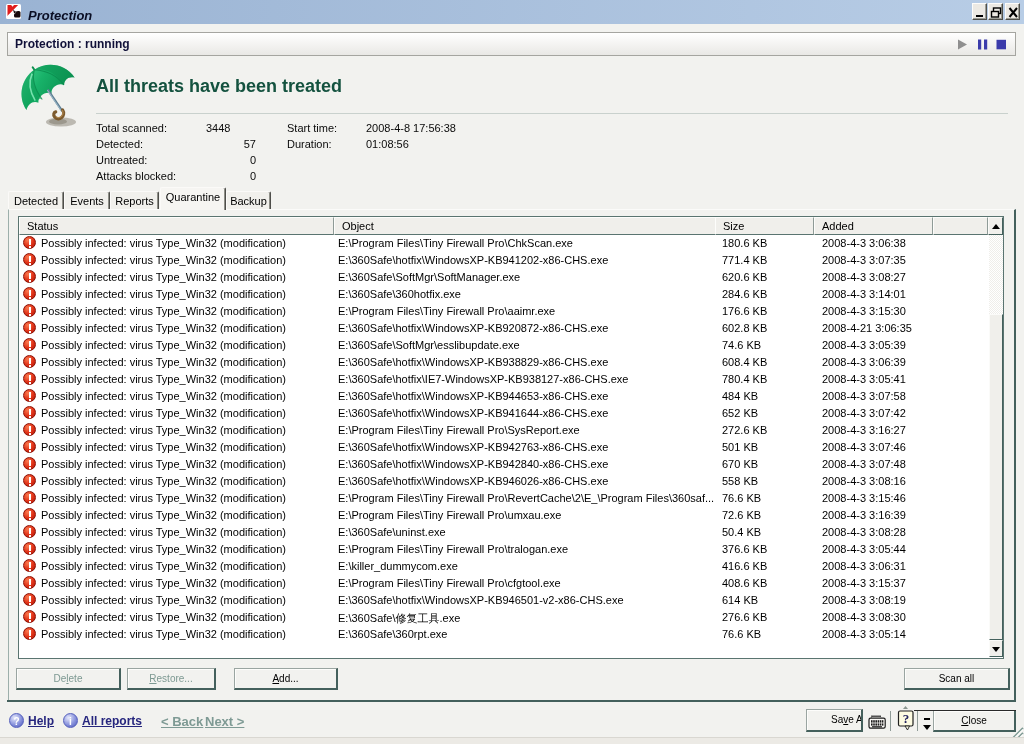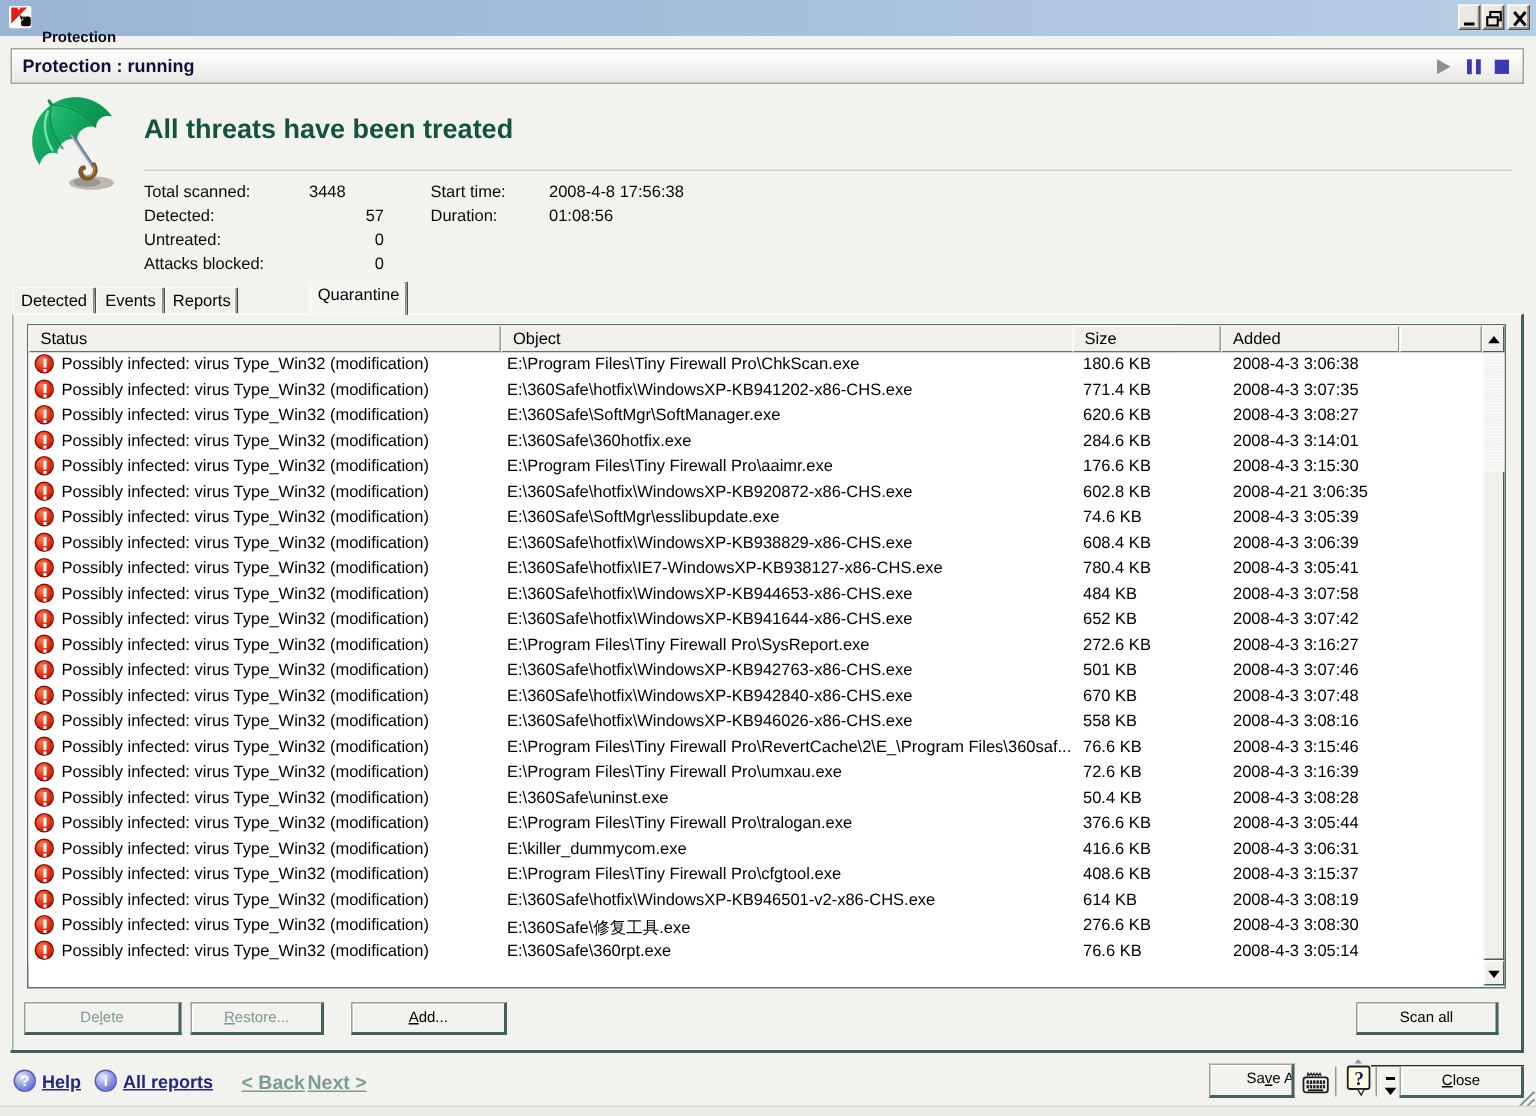--- a/index.html
+++ b/index.html
@@ -3,21 +3,21 @@
 <style>
 * { margin:0; padding:0; box-sizing:border-box; }
 html,body { width:1024px; height:744px; overflow:hidden; }
 body { font-family:"Liberation Sans", sans-serif; background:#f2f2ef; position:relative; font-size:11px; color:#000; }
 .abs { position:absolute; }
 
 
 #titlebar { position:absolute; left:0; top:0; width:1024px; height:24px;
   background:linear-gradient(to right,#9ab3d3,#b8cde6); }
 #ticon { position:absolute; left:6px; top:4px; width:15px; height:15px; }
-#ttext { position:absolute; left:28px; top:20px; font-size:10px; font-weight:bold; color:#0a0e24; }
+#ttext { position:absolute; left:28px; top:8px; font-size:13px; font-weight:bold; color:#0a0e24;font-style:italic; }
 .wbtn { position:absolute; top:3px; width:15px; height:17px; background:#ece9e3;
   border:1px solid #fdfcfa; border-right-color:#50504b; border-bottom-color:#50504b;
   box-shadow:inset -1px -1px 0 #9c9c94; color:#000; text-align:center; }
 .wbtn svg{ position:absolute; left:1px; top:1px; }
 
 
 #statusbar { position:absolute; left:7px; top:32px; width:1009px; height:24px;
   background:linear-gradient(#ffffff,#e9e8e5); border:1px solid #a5a5a0; }
 #statusbar .lbl { position:absolute; left:7px; top:4px; font-size:12px; font-weight:bold; color:#101038; }
 
@@ -159,21 +159,21 @@
 <div class="stat" style="left:206px;top:154px;width:50px;text-align:right">0</div>
 <div class="stat" style="left:206px;top:170px;width:50px;text-align:right">0</div>
 <div class="stat" style="left:287px;top:122px">Start time:</div>
 <div class="stat" style="left:287px;top:138px">Duration:</div>
 <div class="stat" style="left:366px;top:122px">2008-4-8 17:56:38</div>
 <div class="stat" style="left:366px;top:138px">01:08:56</div>
 
 <div class="tab" style="left:8px;width:56px;">Detected</div>
 <div class="tab" style="left:64px;width:46px;">Events</div>
 <div class="tab" style="left:110px;width:49px;">Reports</div>
-<div class="tab" id="tabactive" style="left:160px;width:66px;margin-left:46px;">Quarantine</div>
+<div class="tab" id="tabactive" style="left:160px;width:66px;">Quarantine</div>
 <div class="tab" style="left:226px;width:45px;">Backup</div>
 
 <div id="panel"></div>
 <div id="tbl"></div>
 
 <div class="hc" style="left:19px;width:315px;">Status</div>
 <div class="hc" style="left:334px;width:451px;">Object</div>
 <div class="hc" style="left:715px;width:99px;">Size</div>
 <div class="hc" style="left:814px;width:119px;">Added</div>
 <div class="hc" style="left:933px;width:55px;"></div>
@@ -402,21 +402,21 @@
 <div id="sb-track"></div>
 <div id="sb-thumb"></div>
 <div id="sb-down" class="sbtn"></div>
 <svg class="abs" style="left:992px;top:647px" width="8" height="5">
     <path d="M0 0 L8 0 L4 5 Z" fill="#000"></path>
   </svg>
 
 <div class="btn dis" style="left:16px;top:668px;width:105px;height:22px;">De<span style="text-decoration:underline">l</span>ete</div>
 <div class="btn dis" style="left:127px;top:668px;width:89px;height:22px;"><span style="text-decoration:underline">R</span>estore...</div>
 <div class="btn" style="left:234px;top:668px;width:104px;height:22px;"><span style="text-decoration:underline">A</span>dd...</div>
-<div class="btn" style="left:904px;top:668px;width:95px;height:22px;">Scan all</div>
+<div class="btn" style="left:904px;top:668px;width:106px;height:22px;">Scan all</div>
 
 <div id="botline"></div>
 
 <div class="bicon" style="left:9px;">?</div>
 <div class="blink" style="left:28px;">Help</div>
 <div class="bicon" style="left:63px;">i</div>
 <div class="blink" style="left:82px;">All reports</div>
 <div class="glink" style="left:161px;">&lt; Back</div>
 <div class="glink" style="left:205px;">Next &gt;</div>
 

